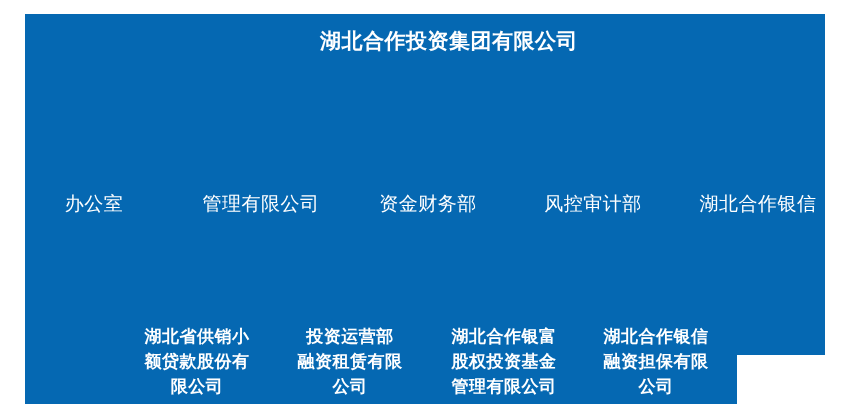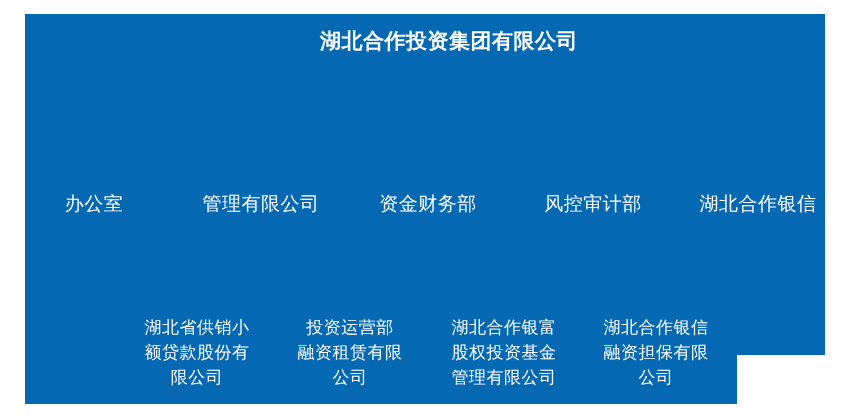--- a/index.html
+++ b/index.html
@@ -46,27 +46,27 @@
     top: 191px;
     transform: translateX(-50%);
     color: #ffffff;
     font-size: 19px;
     font-weight: normal;
     white-space: nowrap;
     letter-spacing: 0.5px;
   }
   .sub {
     position: absolute;
-    top: 315px;
+    top: 324px;
     transform: translateX(-50%);
     width: 150px;
     text-align: center;
     color: #ffffff;
     font-size: 17px;
-    font-weight: normal;
+    font-weight: bold;
     line-height: 25px;
     white-space: pre-line;
     letter-spacing: 0.5px;
   }
 </style>
 </head>
 <body>
 
 <div class="panel"></div>
 

